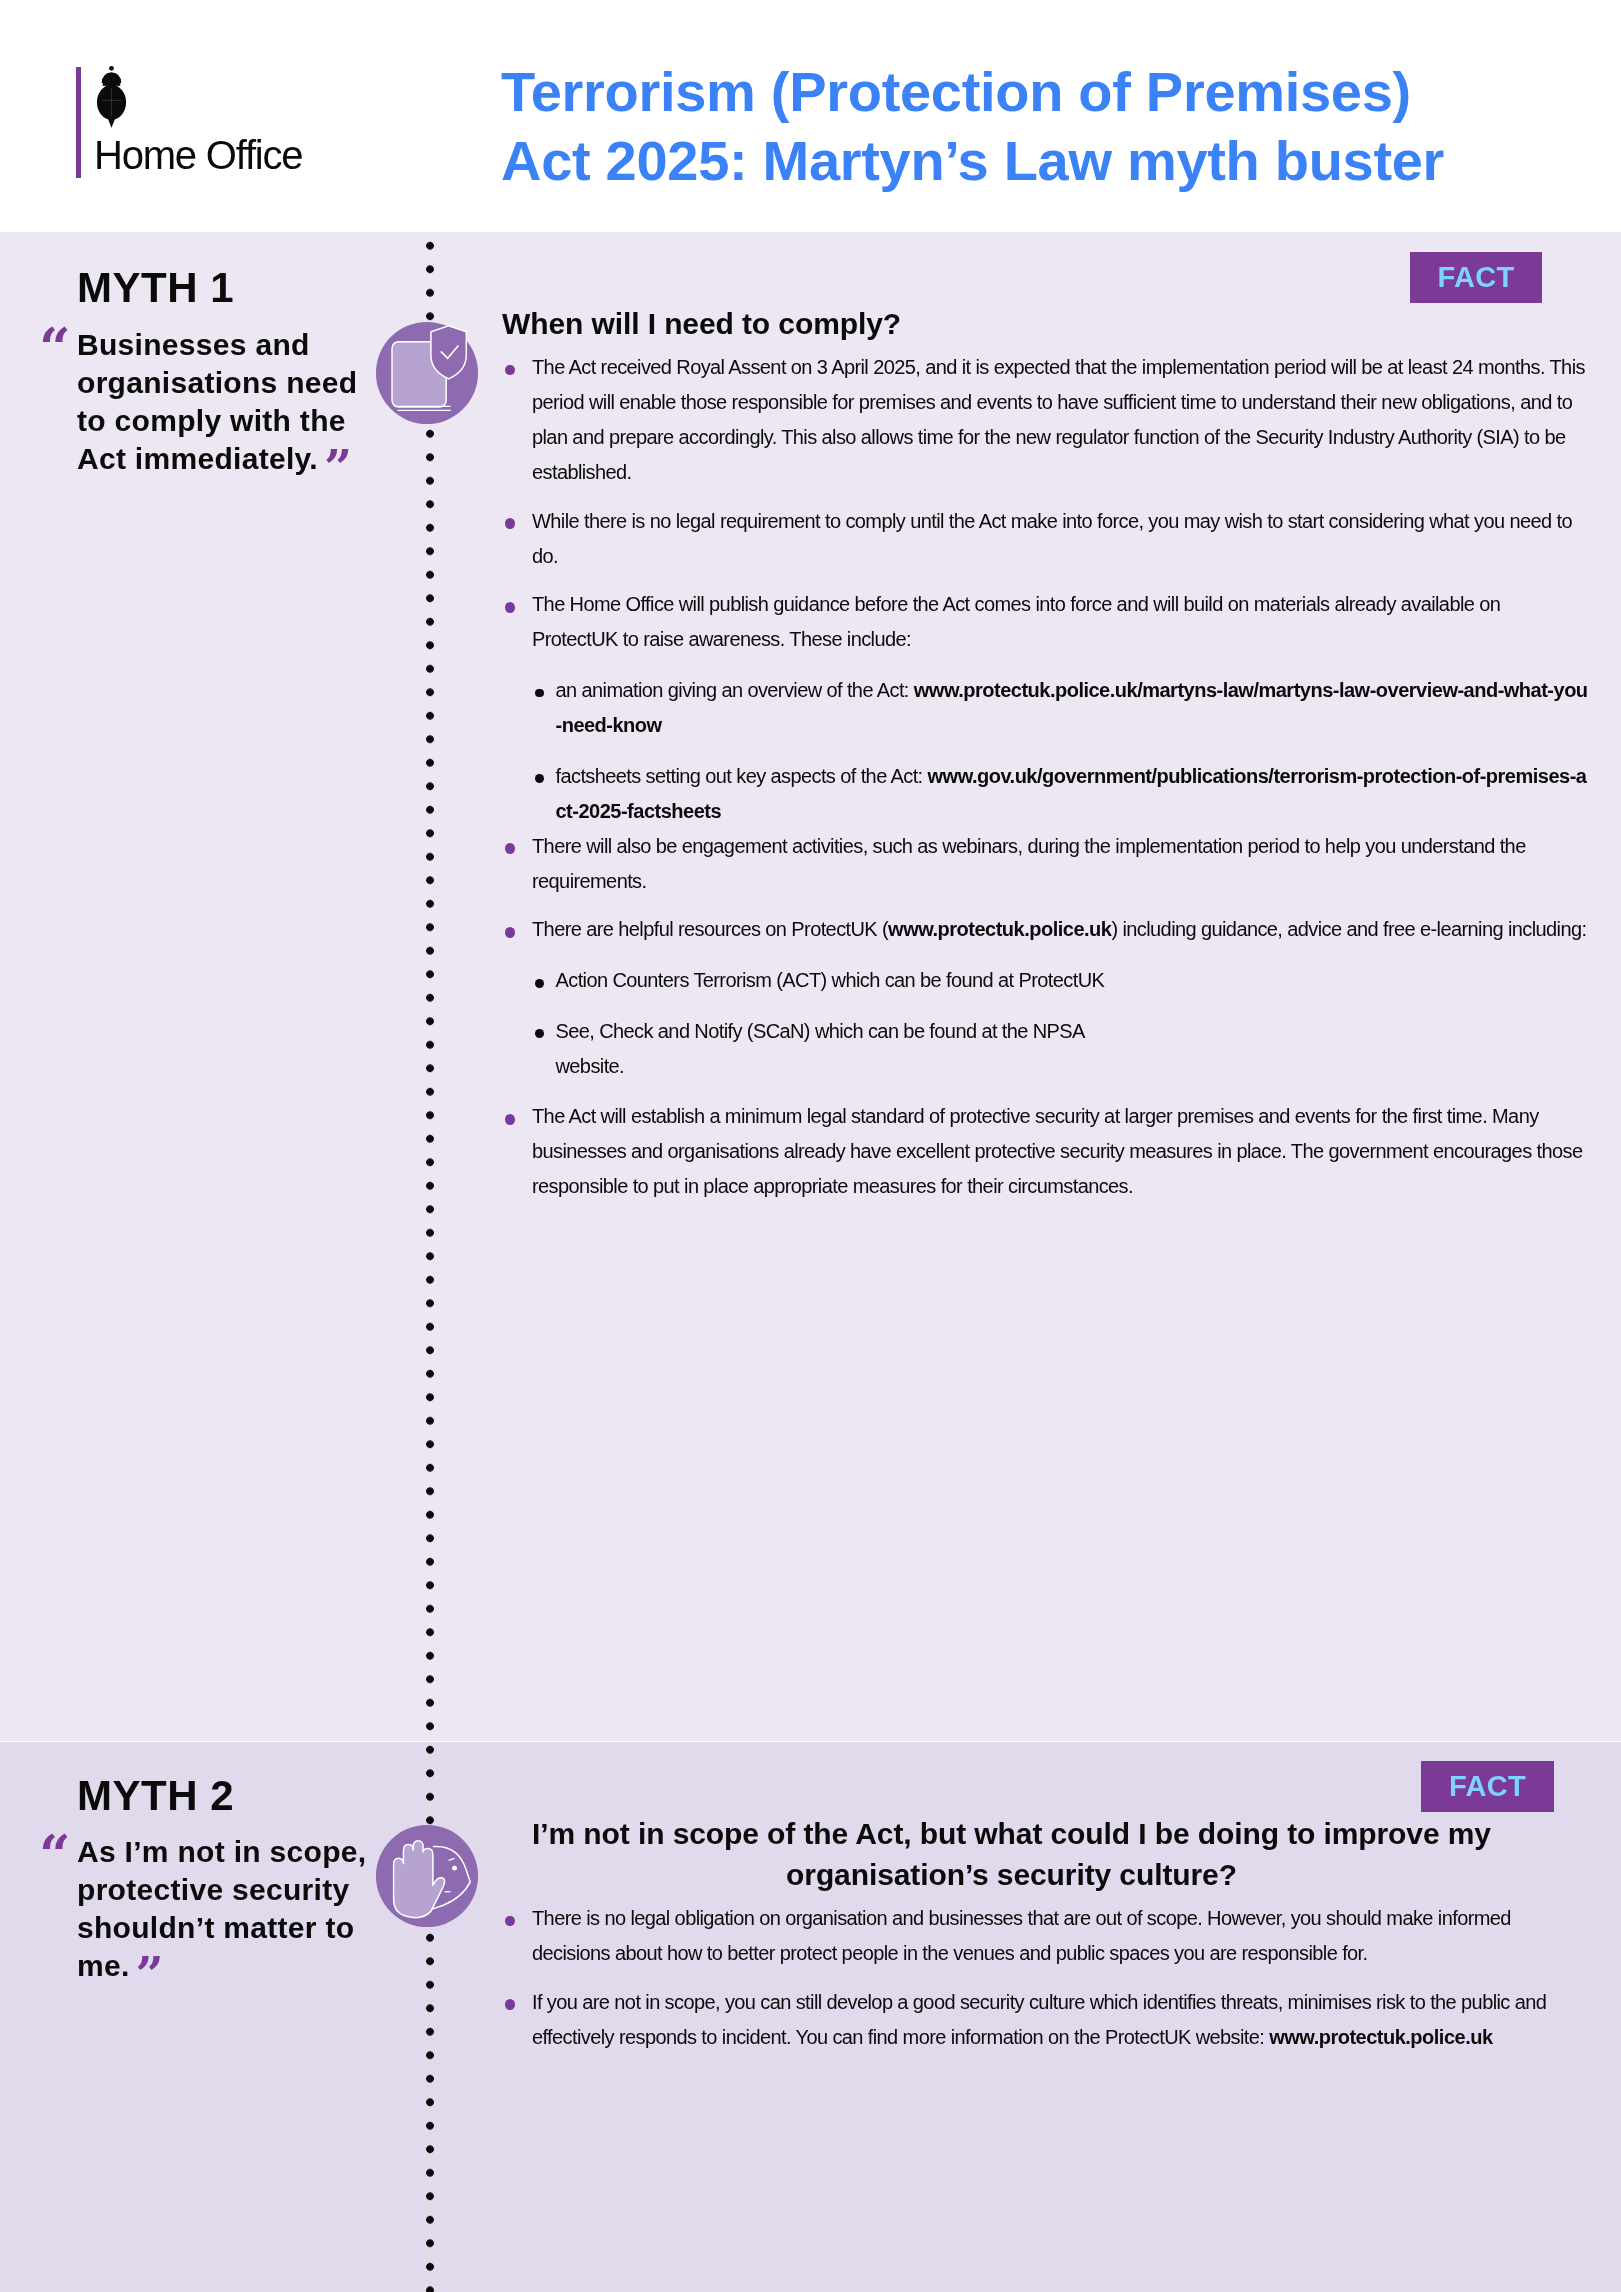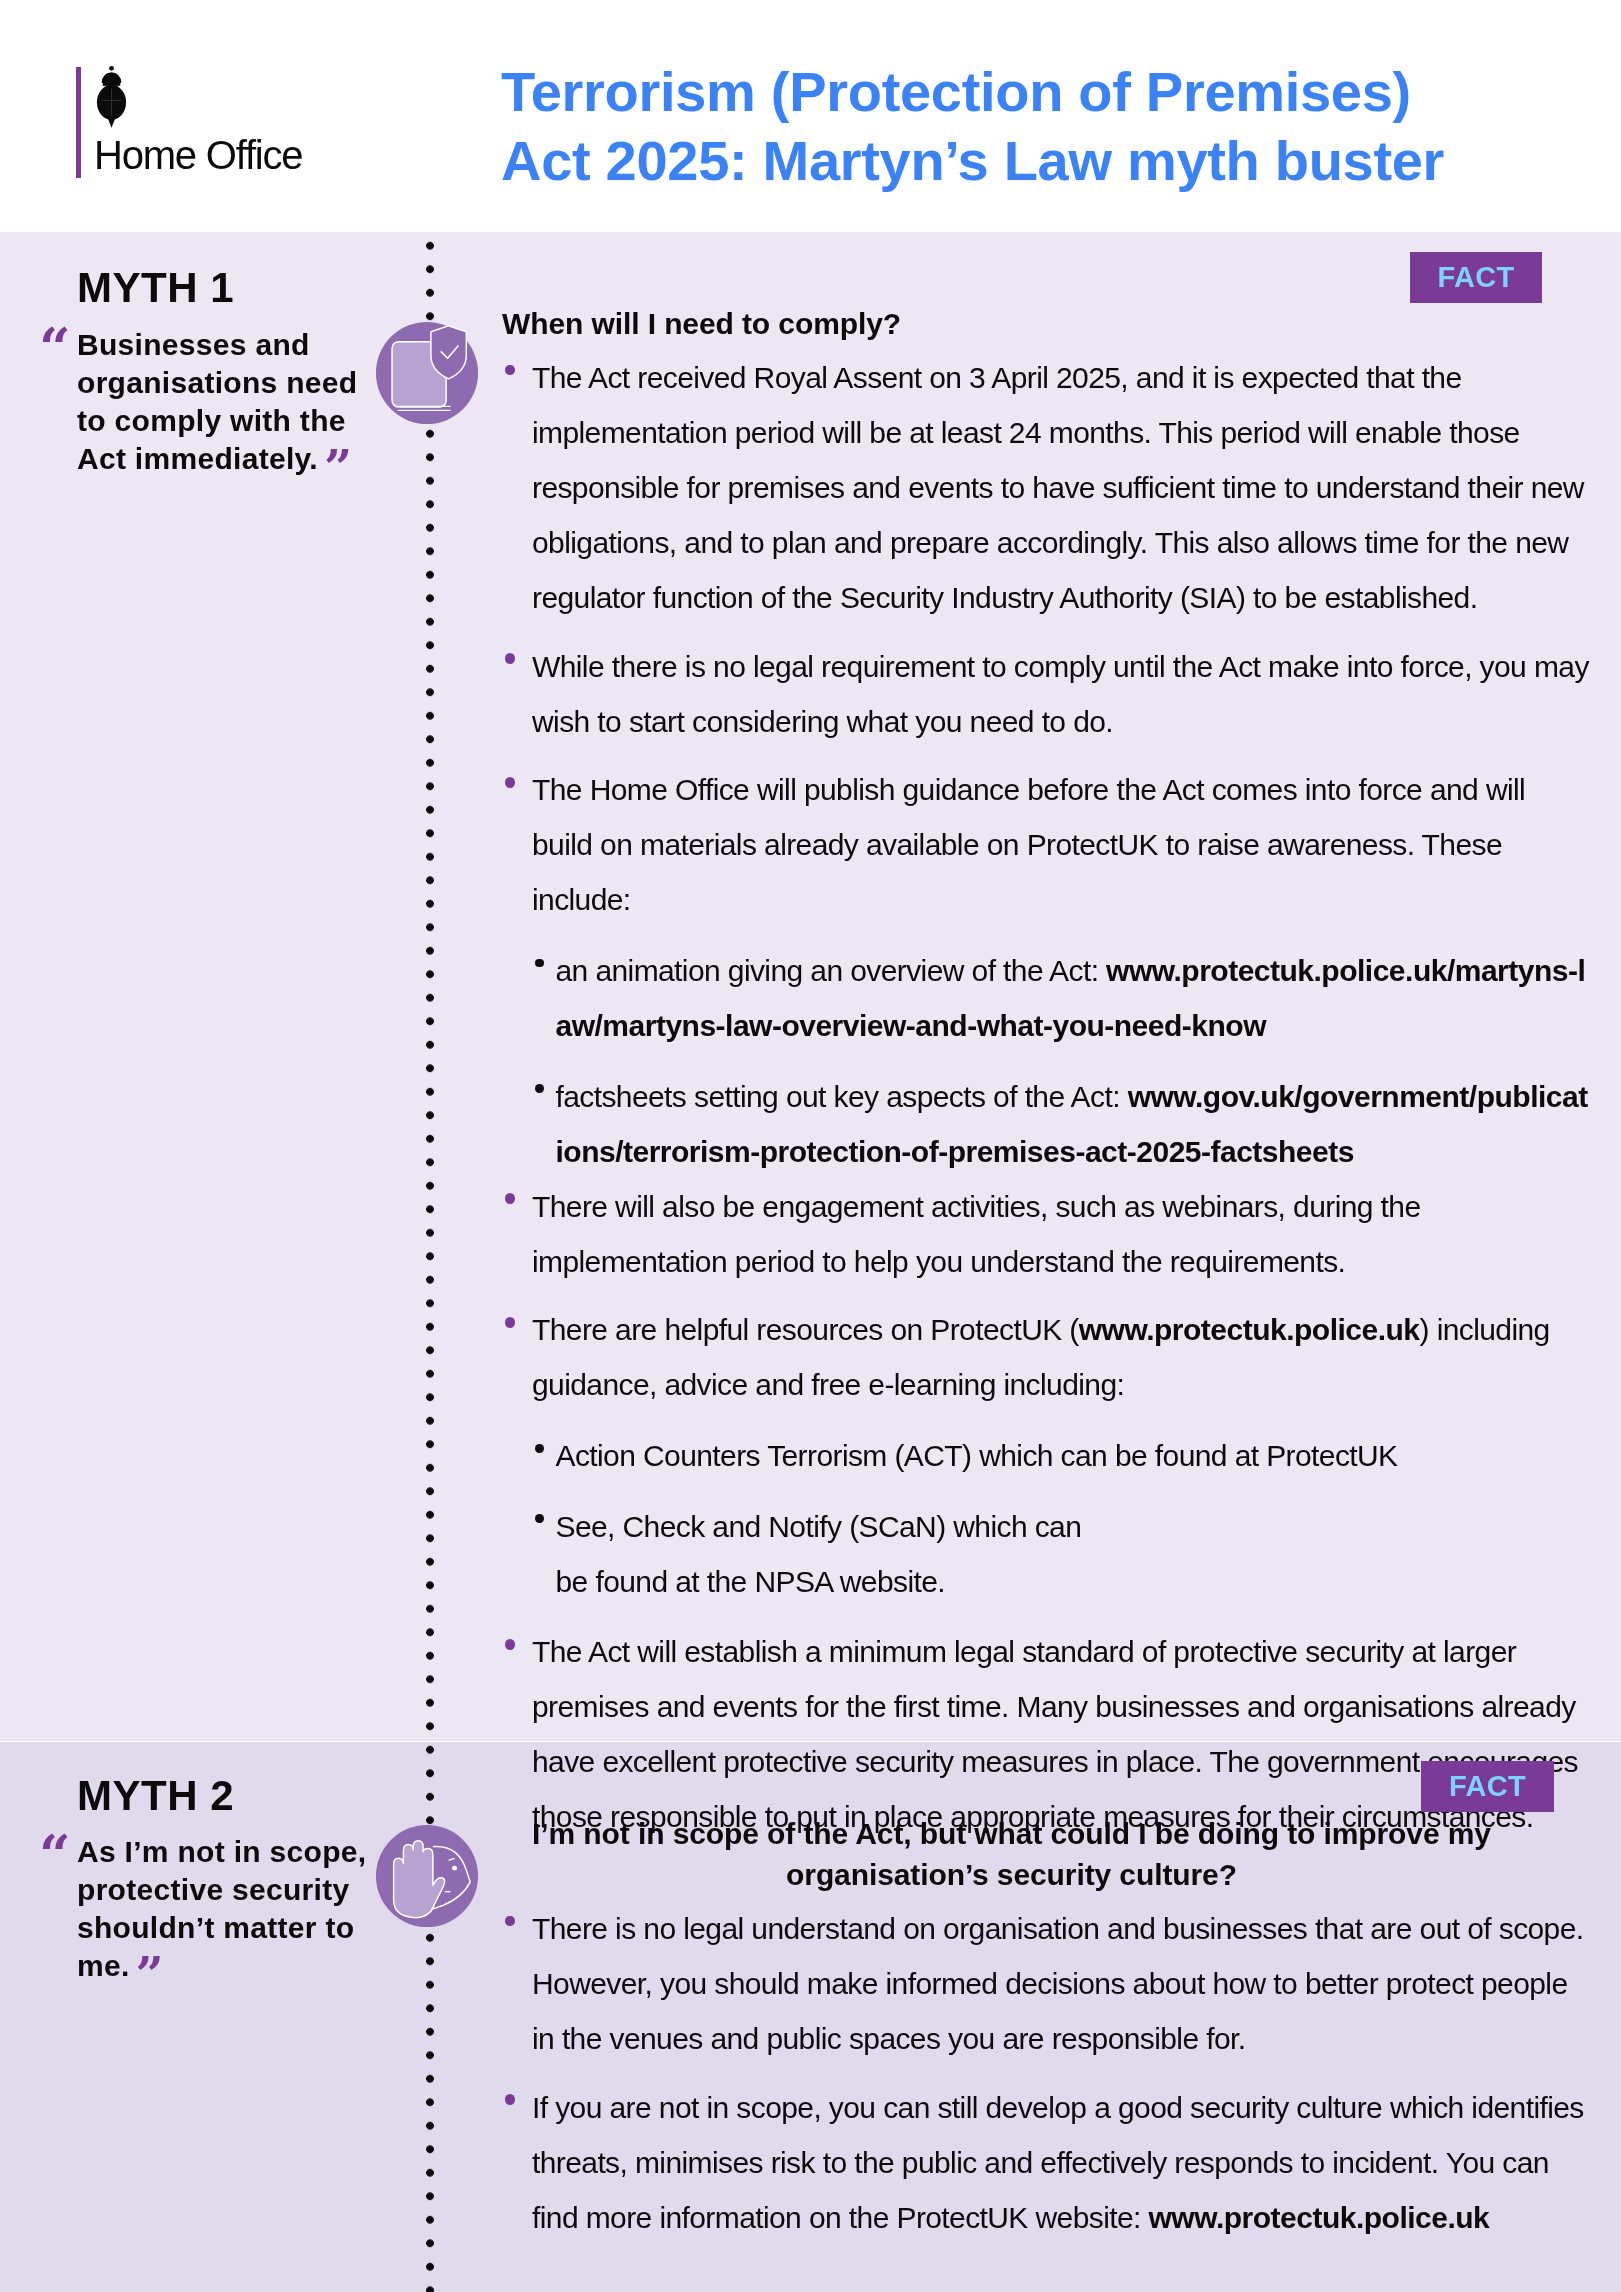--- a/index.html
+++ b/index.html
@@ -27,21 +27,21 @@
 
   .icon-wrap { position: absolute; left: 372px; width: 110px; height: 110px; }
   .icon-wrap svg { width: 110px; height: 110px; display: block; }
 
   .fact-badge { position: absolute; height: 51px; background: #7a3a96; color: #7dd3fc; font-weight: bold;
                 font-size: 29px; display: flex; align-items: center; justify-content: center; letter-spacing: 0.3px; }
 
   .content { position: absolute; left: 502px; width: 1088px; }
   .q-heading { font-size: 30px; font-weight: bold; line-height: 41px; letter-spacing: -0.1px; }
   ul.bullets { list-style: none; margin-top: 5.9px; }
-  ul.bullets > li { position: relative; padding-left: 30px; font-size: 30px; line-height: 55px; margin-bottom: 13.7px; letter-spacing: -0.6px; }
+  ul.bullets > li { position: relative; padding-left: 30px; font-size: 20px; line-height: 35px; margin-bottom: 13.7px; letter-spacing: -0.6px; }
   ul.bullets > li::before { content: ""; position: absolute; left: 2.9px; top: 14.7px; width: 9.8px; height: 10.8px; border-radius: 50%; background: #7a3a96; }
   ul.sub { list-style: none; margin-top: 15.7px; }
   ul.sub > li { position: relative; padding-left: 23.5px; margin-bottom: 15.7px; }
   ul.sub > li::before { content: ""; position: absolute; left: 2.9px; top: 15.7px; width: 8.8px; height: 8.8px; border-radius: 50%; background: #0b0b0c; }
   .b { font-weight: bold; letter-spacing: -0.5px; }
 </style>
 </head>
 <body>
 
 <div class="header">
@@ -124,17 +124,17 @@
     <path d="M74 72 L80 72" stroke="#ffffff" stroke-width="1.3"></path>
     <path d="M22 44 Q22 38 27 38 Q32 38 32 44 L32 30 Q32 24 37 24 Q42 24 42 30 L42 26 Q42 20 47 20 Q52 20 52 26 L52 32 Q52 28 57 28 Q62 28 62 34 L62 66 Q66 56 72 58 Q76 60 72 68 L60 92 Q52 100 40 98 Q22 96 22 80 Z" fill="#b7a3d2" stroke="#ffffff" stroke-width="1.5"></path>
   </svg>
 </div>
 
 <div class="fact-badge" style="left:1421px; top:1761px; width:133px;">FACT</div>
 
 <div class="content" style="top:1813px;">
   <h2 class="q-heading" style="width:1019px;text-align:center;">I’m not in scope of the Act, but what could I be doing to improve my organisation’s security culture?</h2>
   <ul class="bullets">
-    <li>There is no legal understand on organisation and businesses that are out of scope. However, you should make informed decisions about how to better protect people in the venues and public spaces you are responsible for.</li>
+    <li>There is no legal obligation on organisation and businesses that are out of scope. However, you should make informed decisions about how to better protect people in the venues and public spaces you are responsible for.</li>
     <li><span>If you are not in scope, you can still develop a good security culture which identifies threats, minimises risk to the public and effectively responds to incident. You can find more information on the ProtectUK website: </span><span class="b">www.protectuk.police.uk</span></li>
   </ul>
 </div>
 
 
 </body></html>

